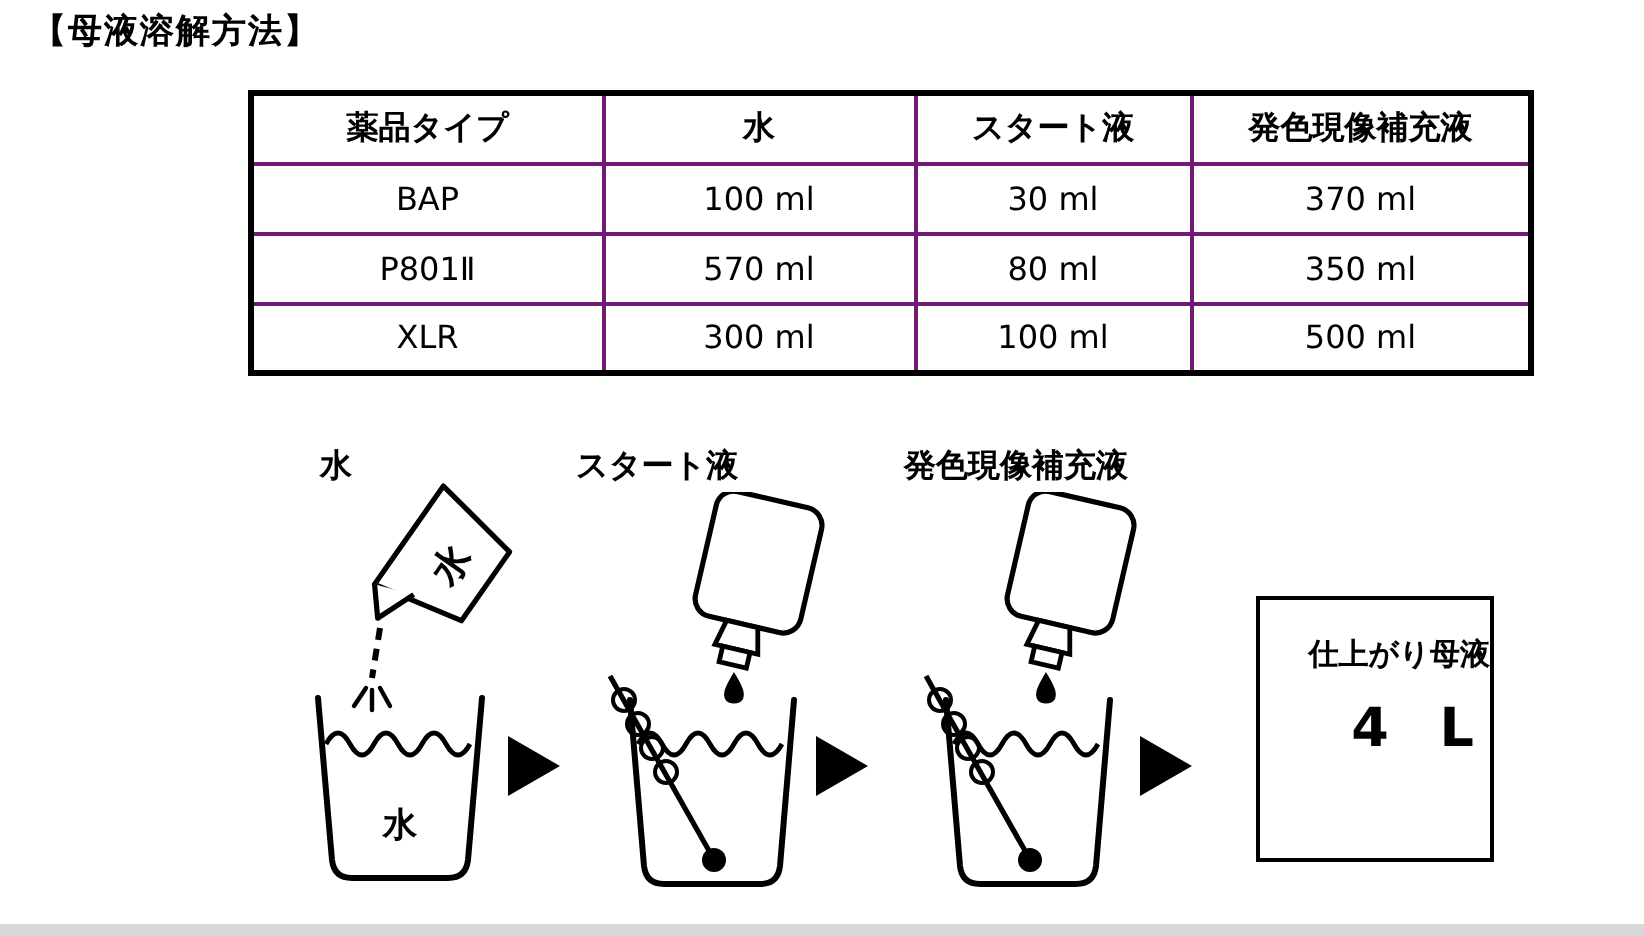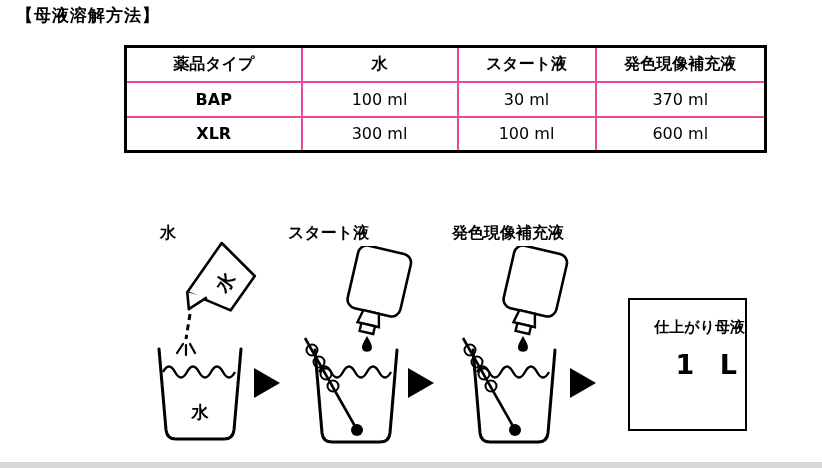--- a/index.html
+++ b/index.html
@@ -4,25 +4,25 @@
 <style>
   * { margin:0; padding:0; box-sizing:border-box; }
   html,body { background:#ffffff; }
   body { font-family:"DejaVu Sans","Liberation Sans",sans-serif; color:#000; }
   .page { position:relative; width:822px; height:468px; background:#fff; overflow:hidden; }
 
   .title { position:absolute; left:16px; top:4px; font-size:17px; font-weight:bold; letter-spacing:1px; }
 
   table.spec { position:absolute; left:124px; top:45px; border-collapse:collapse; table-layout:fixed; border:3px solid #000; }
   table.spec th, table.spec td {
-    border:2px solid #ec4899; height:35px; text-align:center; vertical-align:middle;
+    border:2px solid #701a75; height:35px; text-align:center; vertical-align:middle;
     font-size:16px; padding:0 4px; background:#fff;
   }
   table.spec th { font-weight:bold; }
-  td.rowhead { font-weight:bold; }
+  td.rowhead { font-weight:normal; }
   .c0{width:176px}.c1{width:156px}.c2{width:138px}.c3{width:170px}
 
   .diagram { position:absolute; left:0; top:218px; width:822px; height:250px; }
   .dlabel { position:absolute; font-size:16px; font-weight:bold; white-space:nowrap; }
   .abs { position:absolute; }
 
   .arrow { position:absolute; width:0; height:0;
     border-left:26px solid #000; border-top:15px solid transparent; border-bottom:15px solid transparent; }
 
   .result-box { position:absolute; left:628px; top:80px; width:119px; height:133px;
@@ -55,24 +55,30 @@
       </tr>
     </thead>
     <tbody>
       <tr>
         <td class="rowhead">BAP</td>
         <td>100 ml</td>
         <td>30 ml</td>
         <td>370 ml</td>
       </tr>
       <tr>
+        <td class="rowhead">P801Ⅱ</td>
+        <td>570 ml</td>
+        <td>80 ml</td>
+        <td>350 ml</td>
+      </tr>
+      <tr>
         <td class="rowhead">XLR</td>
         <td>300 ml</td>
         <td>100 ml</td>
-        <td>600 ml</td>
+        <td>500 ml</td>
       </tr>
     </tbody>
   </table>
 
   <div class="diagram">
 
     <div class="dlabel" style="left:160px; top:5px;">水</div>
     <div class="dlabel" style="left:288px; top:5px;">スタート液</div>
     <div class="dlabel" style="left:452px; top:5px;">発色現像補充液</div>
 
@@ -133,19 +139,19 @@
       <circle cx="33" cy="50" r="5.5" fill="none" stroke="#000" stroke-width="2"></circle>
       <circle cx="57" cy="94" r="6" fill="#000"></circle>
       <path d="M15 14 L22 97 q1 9 10 9 L80 106 q9 0 10 -9 L97 14" fill="none" stroke="#000" stroke-width="3" stroke-linecap="round"></path>
       <path d="M19 36 q6 -11 12 0 t12 0 t12 0 t12 0 t12 0 t12 0" fill="none" stroke="#000" stroke-width="2.4"></path>
     </svg>
 
     <div class="arrow" style="left:570px; top:150px;"></div>
 
     <div class="result-box">
       <div class="result-title">仕上がり母液</div>
-      <div class="result-value">1 L</div>
+      <div class="result-value">4 L</div>
     </div>
 
   </div>
 
   <div class="bottom-strip"></div>
 </div>
 
 </body></html>

